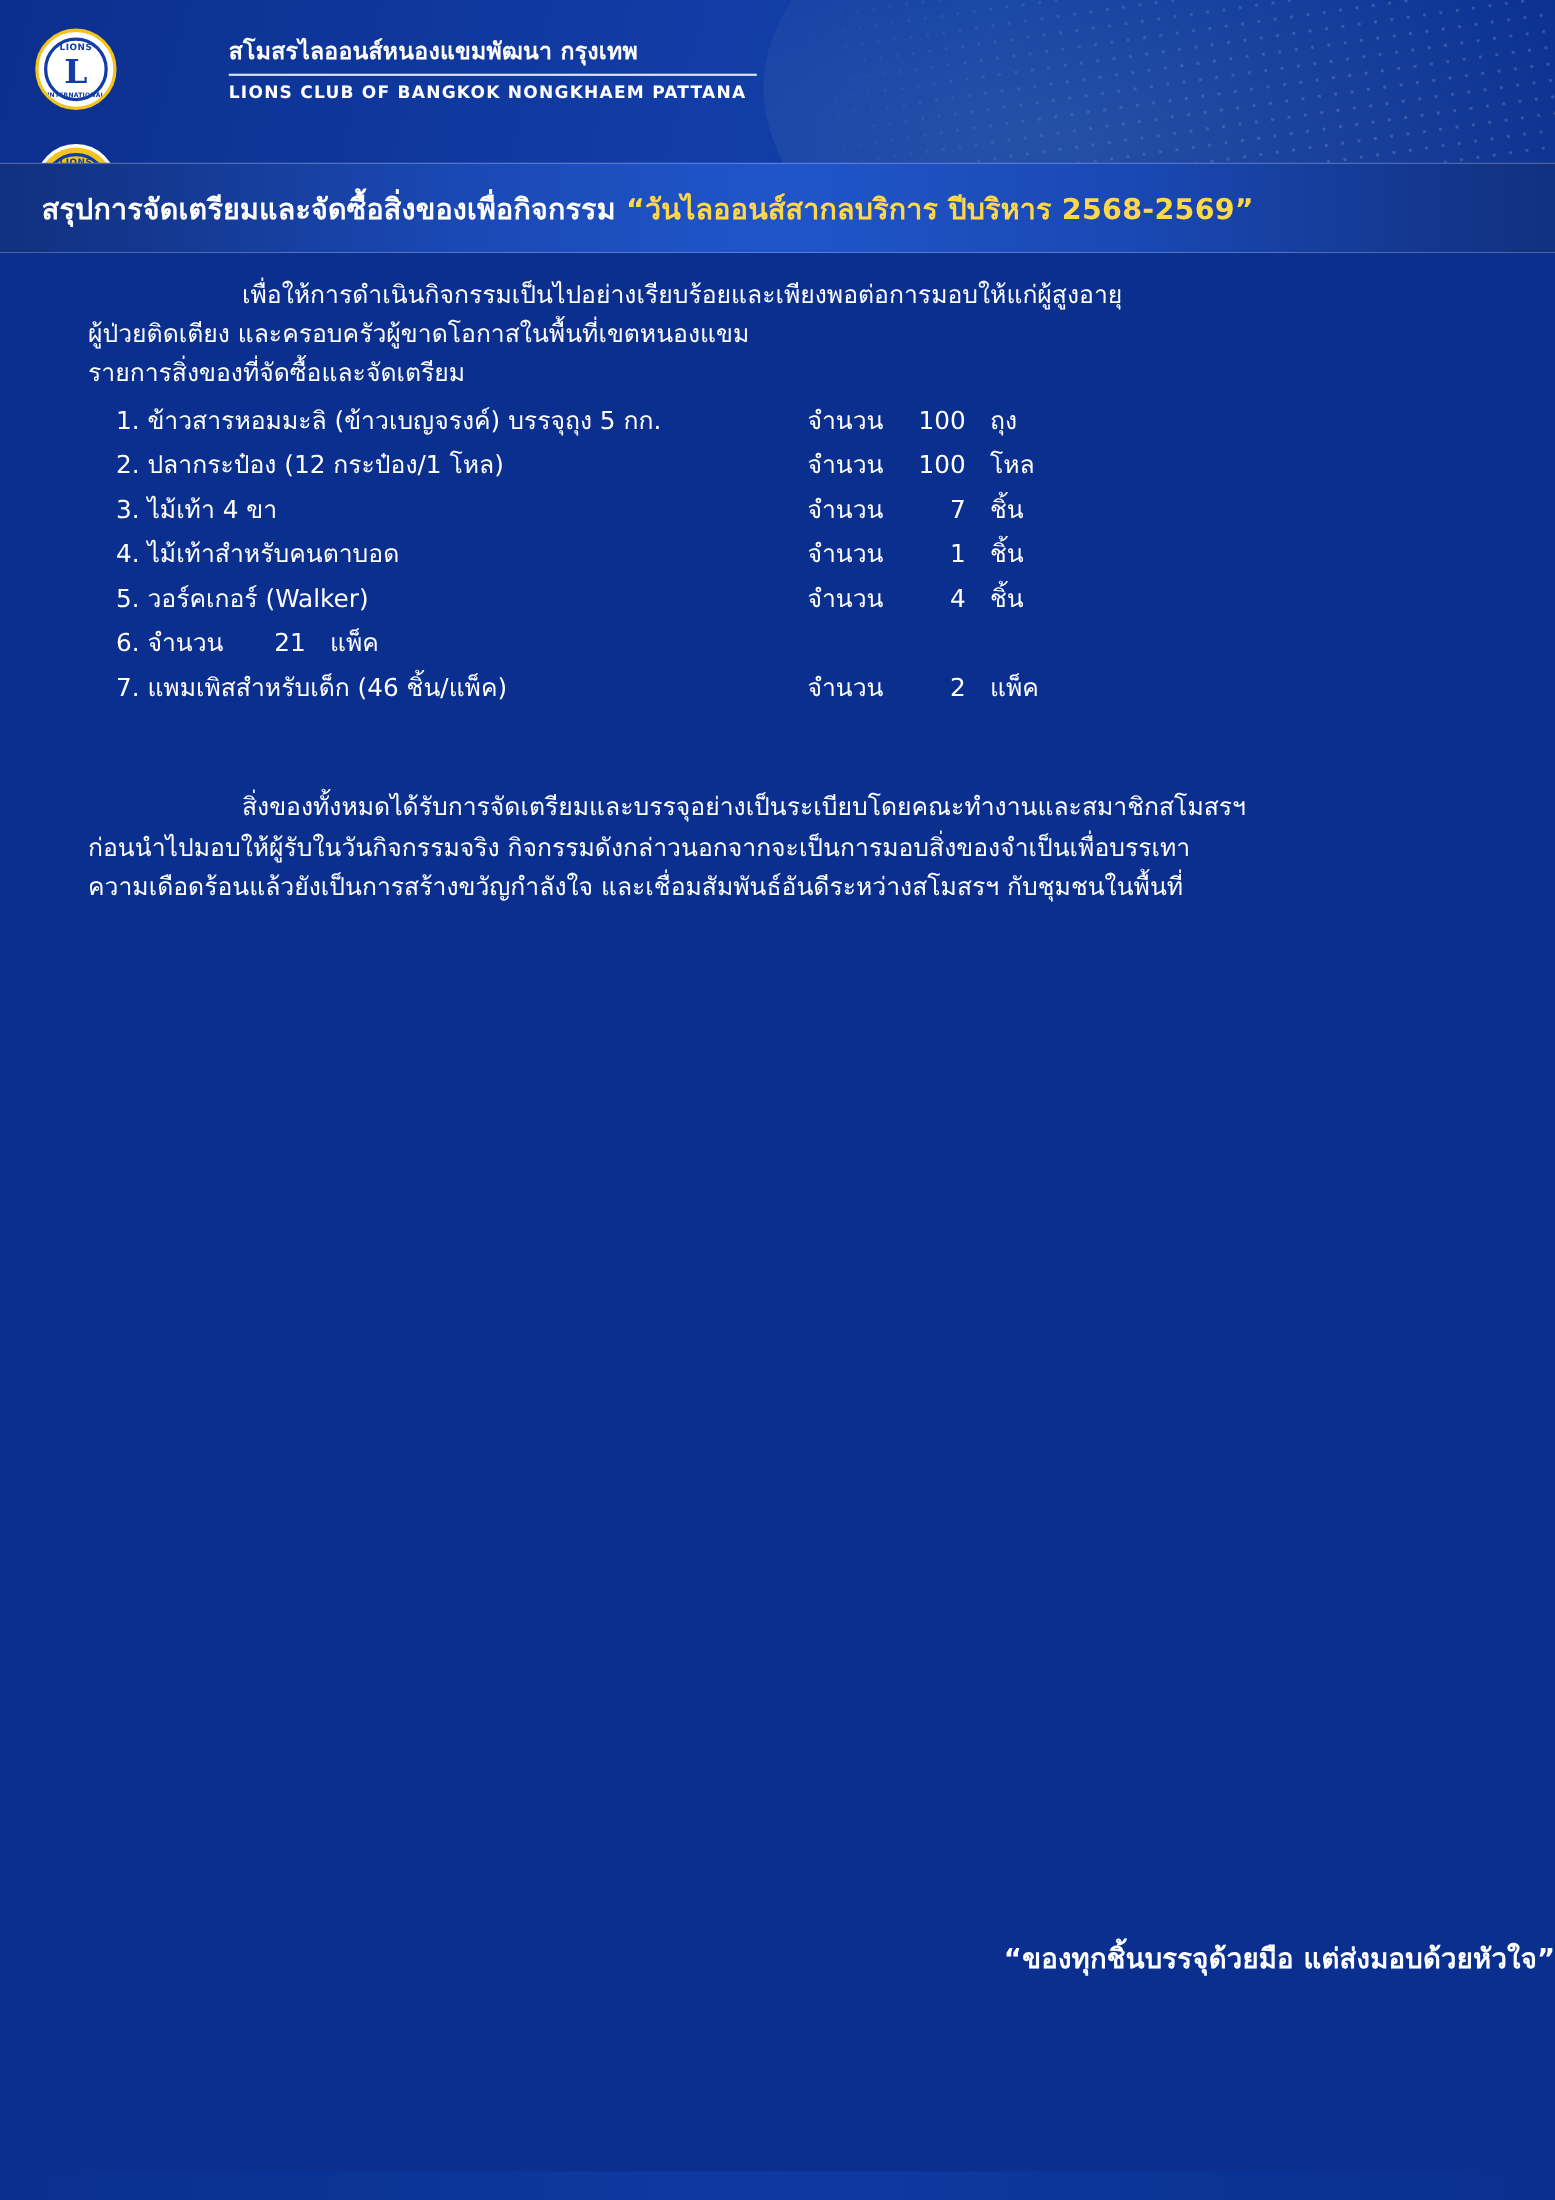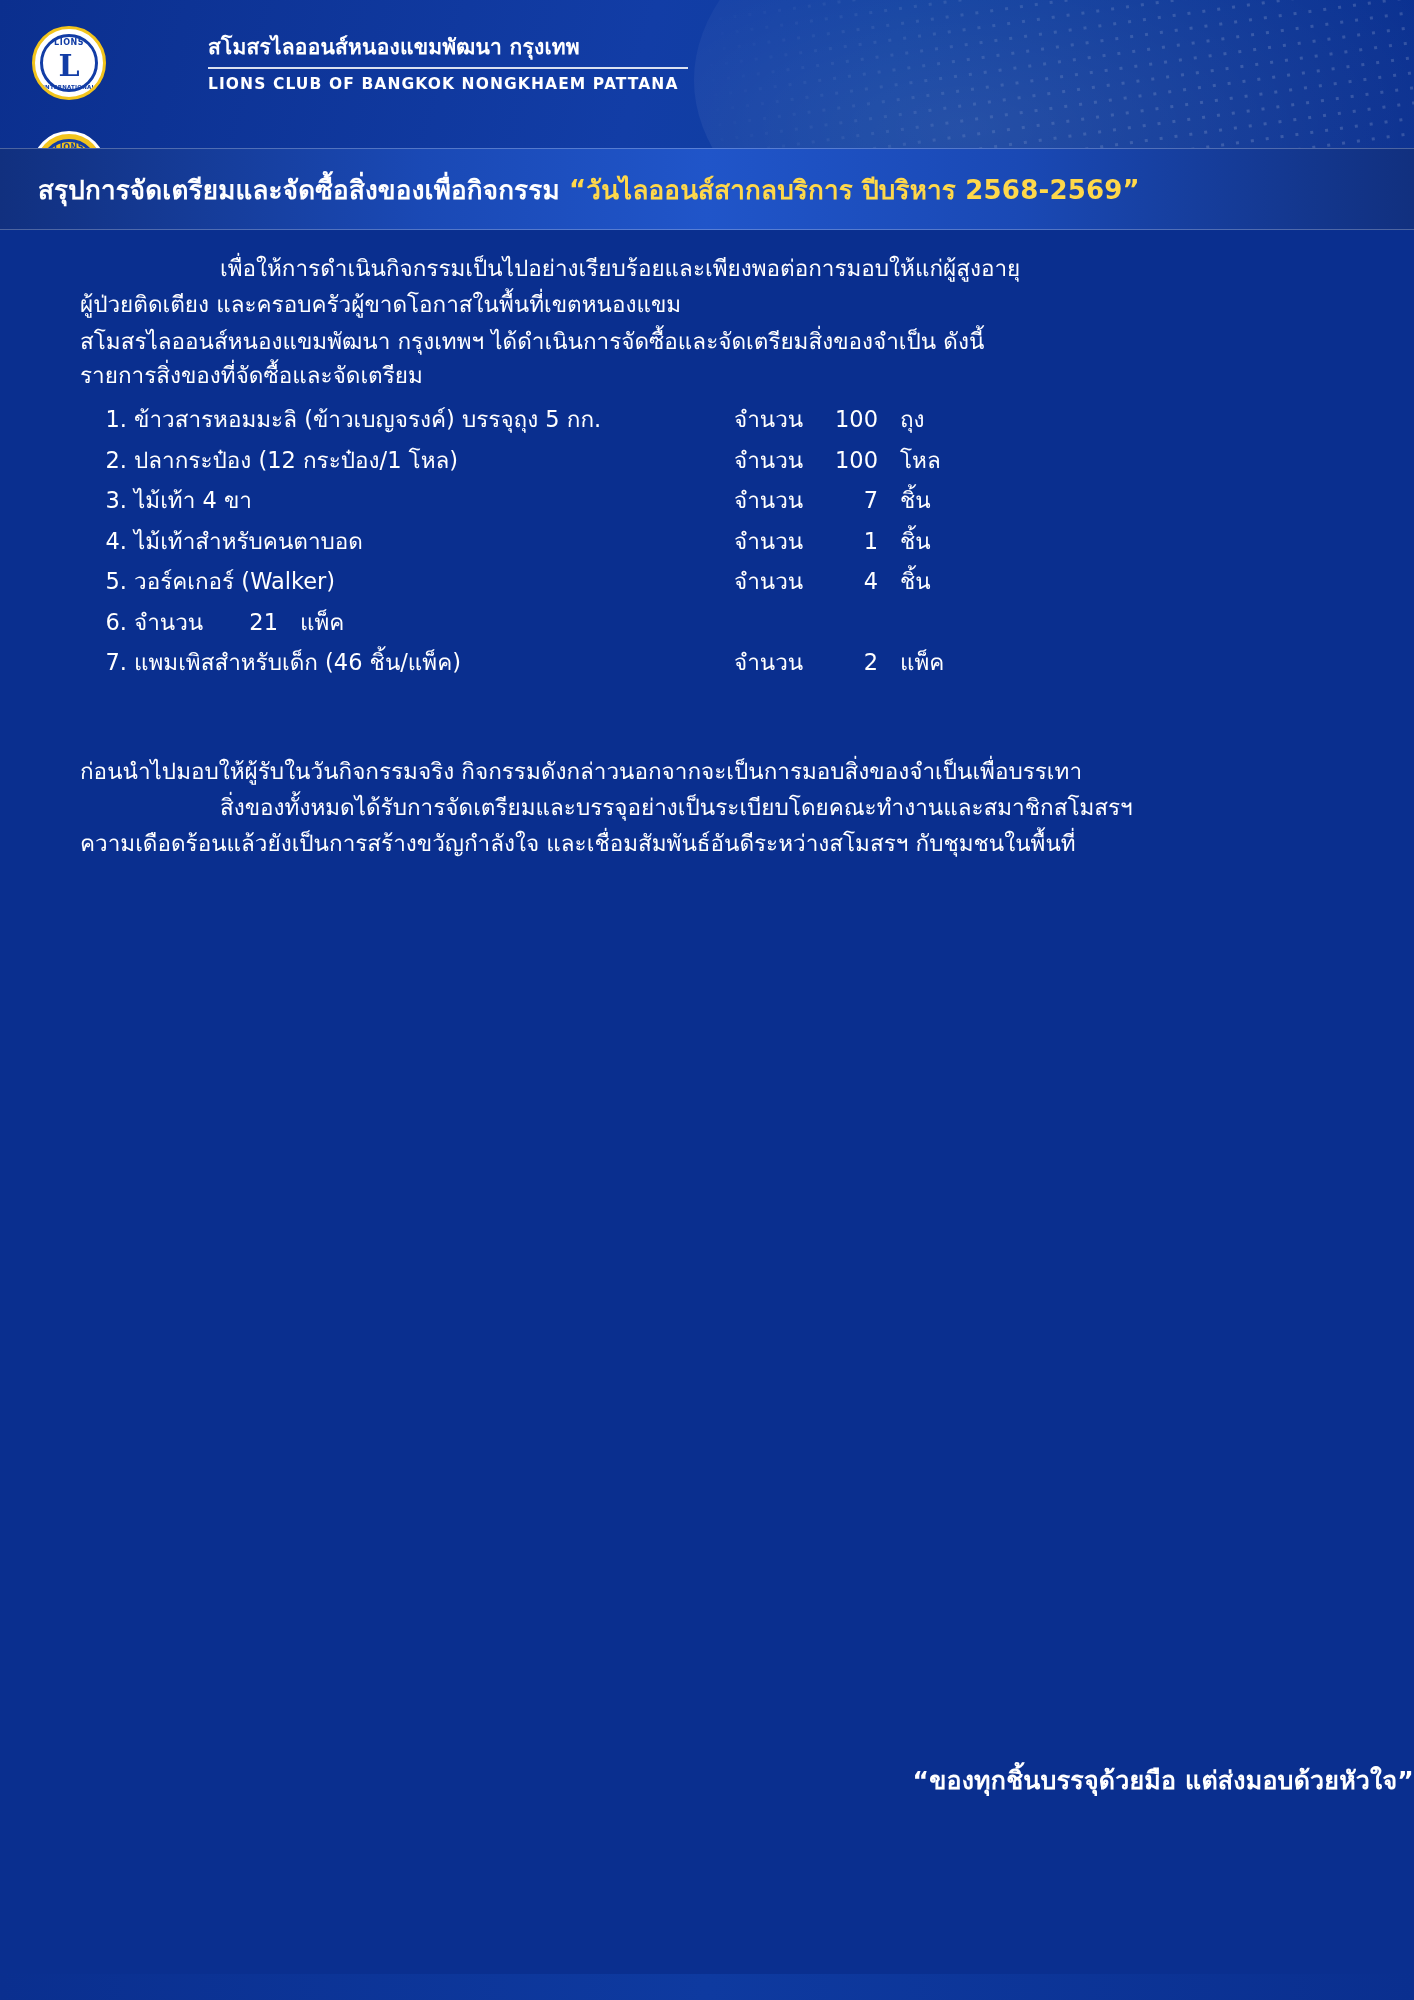--- a/index.html
+++ b/index.html
@@ -238,21 +238,20 @@
 <div class="title-bar">
   <div class="title-text">
     <span>สรุปการจัดเตรียมและจัดซื้อสิ่งของเพื่อกิจกรรม </span><span class="hl">“วันไลออนส์สากลบริการ ปีบริหาร 2568-2569”</span>
   </div>
 </div>
 
 <div class="body-wrap">
 
   <p class="para indent">เพื่อให้การดำเนินกิจกรรมเป็นไปอย่างเรียบร้อยและเพียงพอต่อการมอบให้แก่ผู้สูงอายุ</p>
   <p class="para">ผู้ป่วยติดเตียง และครอบครัวผู้ขาดโอกาสในพื้นที่เขตหนองแขม</p>
-  <p class="para">สโมสรไลออนส์หนองแขมพัฒนา กรุงเทพฯ ได้ดำเนินการจัดซื้อและจัดเตรียมสิ่งของจำเป็น ดังนี้</p>
 
   <div class="list-head">รายการสิ่งของที่จัดซื้อและจัดเตรียม</div>
 
   <div class="items">
 
     <div class="item-row">
       <span class="it-num">1.</span>
       <span class="it-name">ข้าวสารหอมมะลิ (ข้าวเบญจรงค์) บรรจุถุง 5 กก.</span>
       <span class="it-label">จำนวน</span>
       <span class="it-qty">100</span>
@@ -302,21 +301,21 @@
       <span class="it-num">7.</span>
       <span class="it-name">แพมเพิสสำหรับเด็ก (46 ชิ้น/แพ็ค)</span>
       <span class="it-label">จำนวน</span>
       <span class="it-qty">2</span>
       <span class="it-unit">แพ็ค</span>
     </div>
 
   </div>
 
   <div class="closing">
+    <p class="para indent">สิ่งของทั้งหมดได้รับการจัดเตรียมและบรรจุอย่างเป็นระเบียบโดยคณะทำงานและสมาชิกสโมสรฯ</p>
     <p class="para">ก่อนนำไปมอบให้ผู้รับในวันกิจกรรมจริง กิจกรรมดังกล่าวนอกจากจะเป็นการมอบสิ่งของจำเป็นเพื่อบรรเทา</p>
-    <p class="para indent">สิ่งของทั้งหมดได้รับการจัดเตรียมและบรรจุอย่างเป็นระเบียบโดยคณะทำงานและสมาชิกสโมสรฯ</p>
     <p class="para">ความเดือดร้อนแล้วยังเป็นการสร้างขวัญกำลังใจ และเชื่อมสัมพันธ์อันดีระหว่างสโมสรฯ กับชุมชนในพื้นที่</p>
   </div>
 
 </div>
 
 <div class="motto">“ของทุกชิ้นบรรจุด้วยมือ  แต่ส่งมอบด้วยหัวใจ”</div>
 <div class="bottom-accent"></div>
 
 </body></html>

